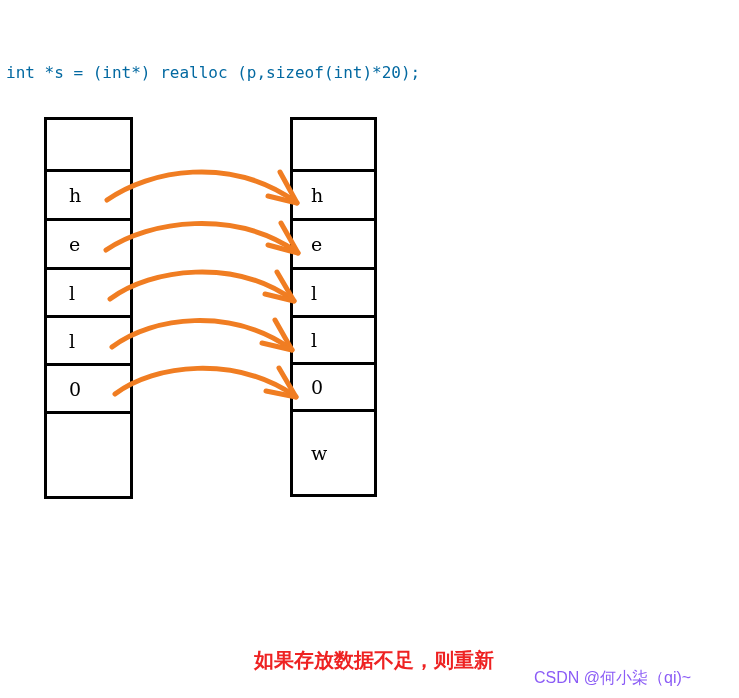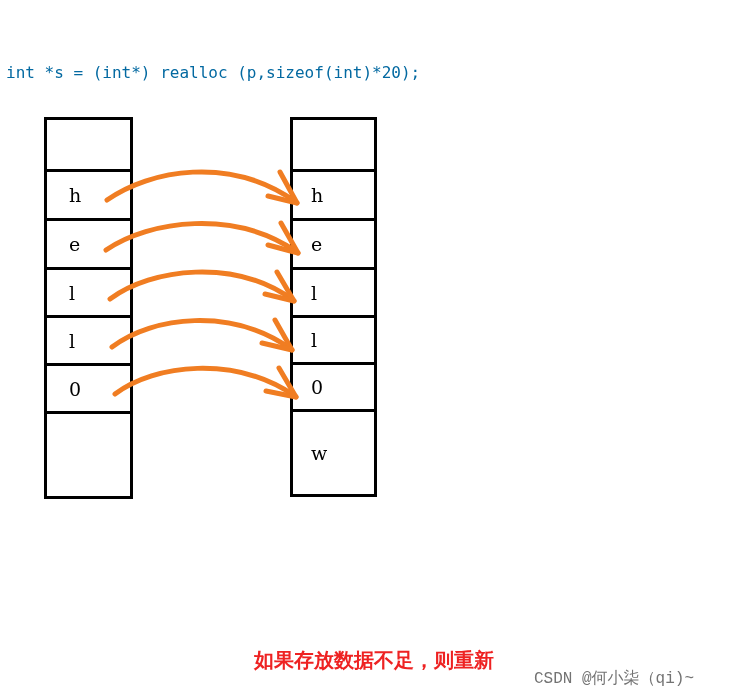--- a/index.html
+++ b/index.html
@@ -94,22 +94,22 @@
     line-height: 24px;
     white-space: pre;
   }
   #caption div { white-space: pre; margin-left: 32px; }
 
   
   #watermark {
     position: absolute;
     left: 534px;
     top: 668px;
-    color: #737373;
-    font-family: Liberation Mono, monospace;
+    color: #8b5cf6;
+    font-family: Liberation Sans, sans-serif;
     font-size: 16px;
     white-space: pre;
   }
 </style>
 </head>
 <body>
 
 <div id="code-line">int *s = (int*) realloc (p,sizeof(int)*20);</div>
 
 <div id="block-old" class="mem-block">

